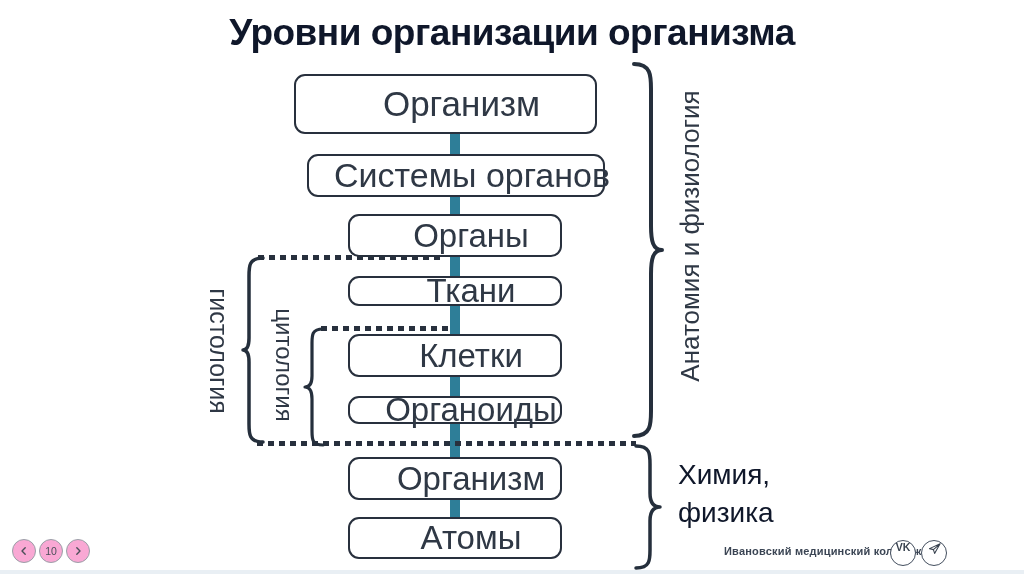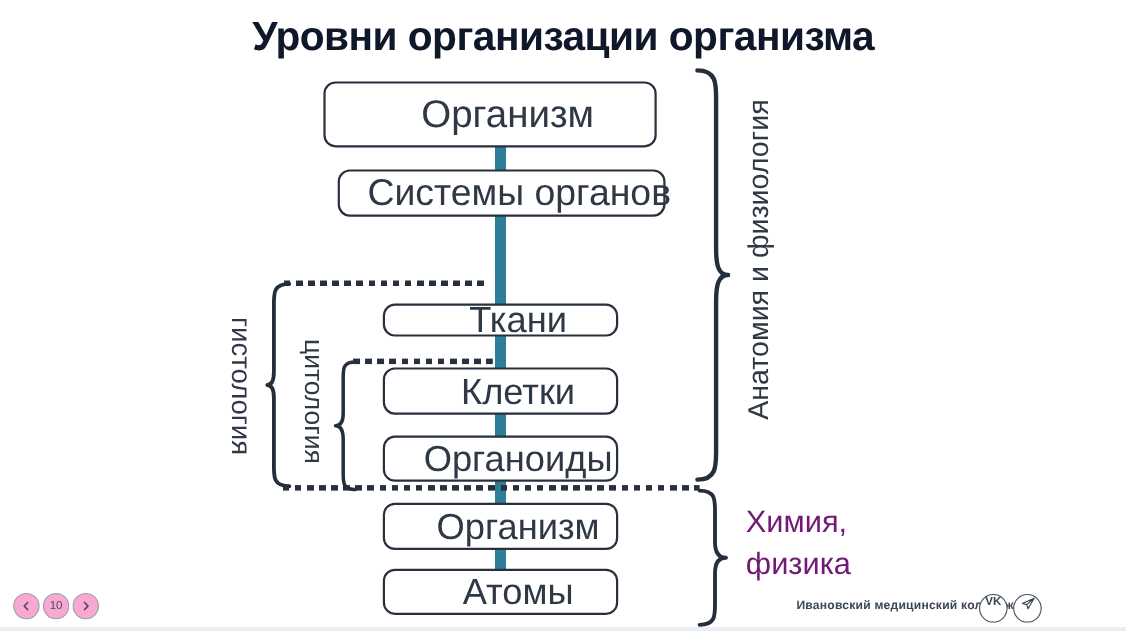--- a/index.html
+++ b/index.html
@@ -68,21 +68,21 @@
     z-index: 3;
   }
   .vlabel.ccw { transform: translate(-50%, -50%) rotate(-90deg); }
   .vlabel.cw  { transform: translate(-50%, -50%) rotate(90deg); }
 
   .chem-label {
     position: absolute;
     left: 678px; top: 456px;
     font-size: 28px;
     line-height: 38px;
-    color: #701a75;
+    color: #0f172a;
   }
 
   .footer-org {
     position: absolute;
     left: 724px; top: 545px;
     font-size: 11px;
     font-weight: 600;
     letter-spacing: 0.2px;
     color: #3b4554;
   }
@@ -128,23 +128,24 @@
 <body>
 
 <div class="slide">
 
   <div class="slide-title">Уровни организации организма</div>
 
   <div class="connector"></div>
 
   <div class="level-box" style="left:294px; top:74px;  width:303px; height:60px; font-size:35px;">Организм</div>
   <div class="level-box" style="left:307px; top:154px; width:298px; height:43px; font-size:34px;">Системы органов</div>
+  <div class="level-box" style="left:348px; top:214px; width:214px; height:43px; font-size:33px;">Органы</div>
   <div class="level-box" style="left:348px; top:276px; width:214px; height:30px; font-size:33px;">Ткани</div>
   <div class="level-box" style="left:348px; top:334px; width:214px; height:43px; font-size:33px;">Клетки</div>
-  <div class="level-box" style="left:348px; top:396px; width:214px; height:42px; font-size:33px;">Органоиды</div>
+  <div class="level-box" style="left:348px; top:396px; width:214px; height:28px; font-size:33px;">Органоиды</div>
   <div class="level-box" style="left:348px; top:457px; width:214px; height:43px; font-size:33px;">Организм</div>
   <div class="level-box" style="left:348px; top:517px; width:214px; height:42px; font-size:33px;">Атомы</div>
 
   <div class="dotted" style="left:258px; top:255px; width:184px;"></div>
   <div class="dotted" style="left:321px; top:326px; width:127px;"></div>
   <div class="dotted" style="left:257px; top:441px; width:379px;"></div>
 
   <svg class="brace" style="left:630px; top:61px;" width="34" height="378" viewBox="0 0 34 378">
     <path d="M4,3 C21,3 21,15 21,28 L21,165 C21,180 23,189 32,189 C23,189 21,198 21,213 L21,350 C21,363 21,375 4,375" stroke-width="4"></path>
   </svg>

